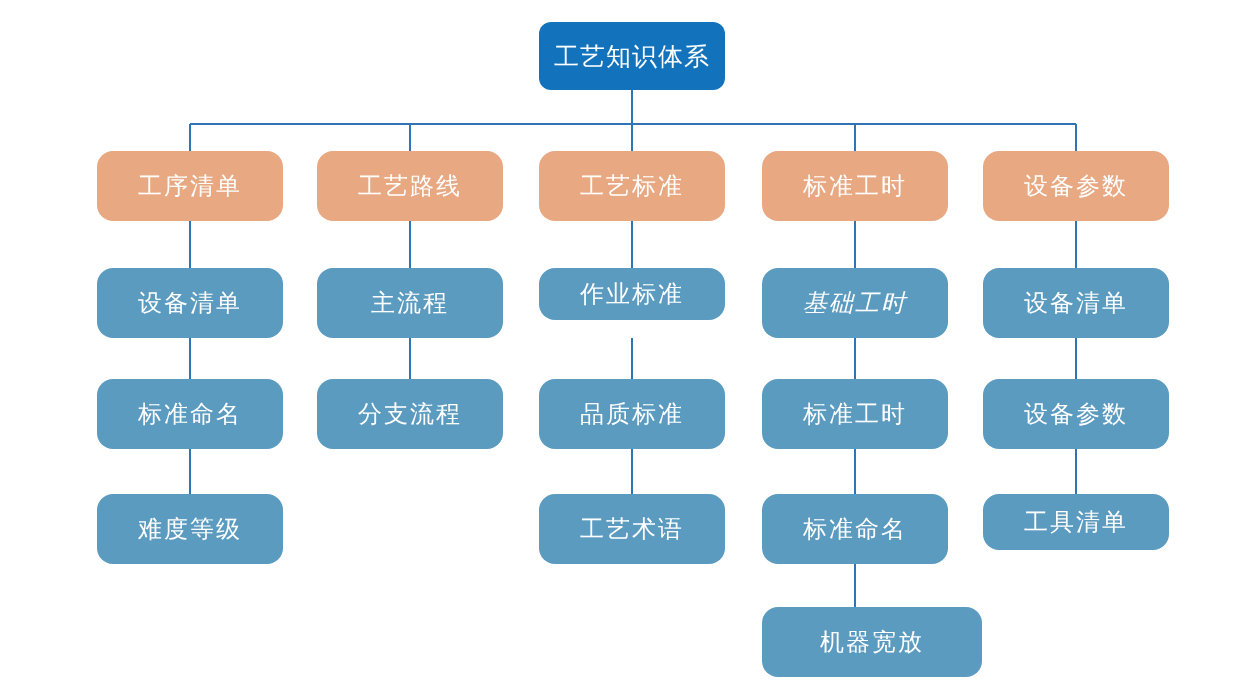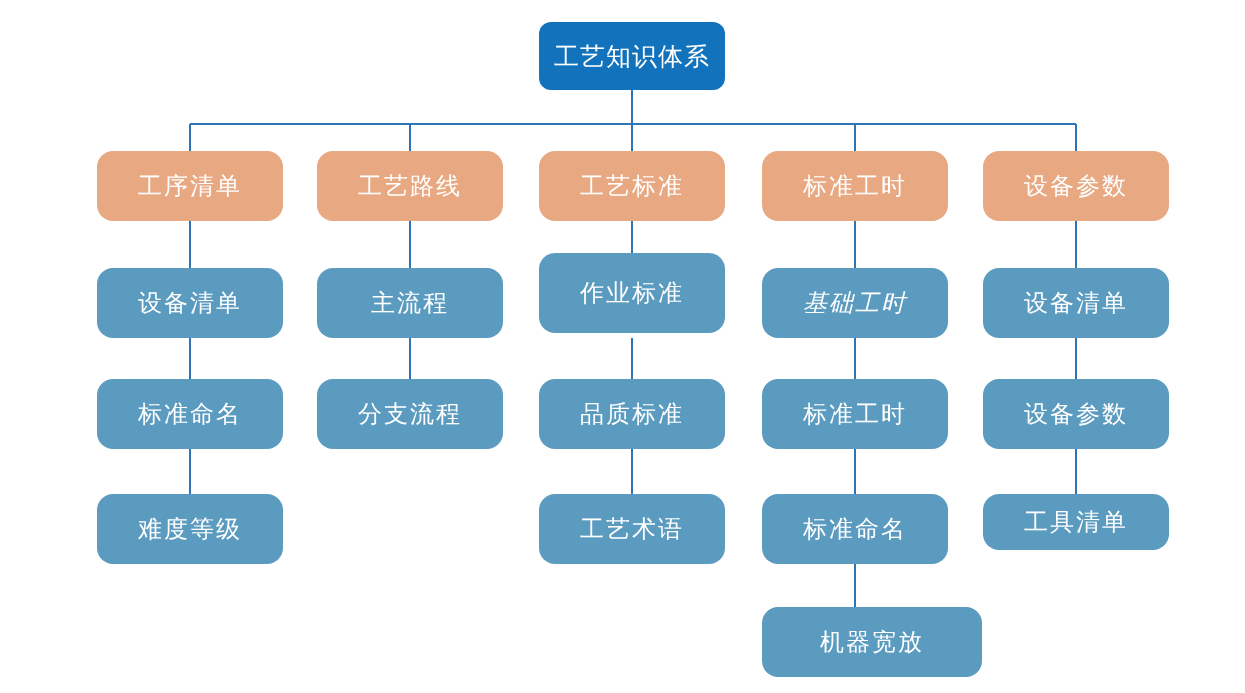--- a/index.html
+++ b/index.html
@@ -85,21 +85,21 @@
   <div id="nodes">
       <div class="node root" style="left: 539px; top: 22px; width: 186px; height: 68px;">工艺知识体系</div>
       <div class="node branch" style="left: 97px; top: 151px; width: 186px; height: 70px;">工序清单</div>
       <div class="node leaf" style="left: 97px; top: 268px; width: 186px; height: 70px;">设备清单</div>
       <div class="node leaf" style="left: 97px; top: 379px; width: 186px; height: 70px;">标准命名</div>
       <div class="node leaf" style="left: 97px; top: 494px; width: 186px; height: 70px;">难度等级</div>
       <div class="node branch" style="left: 317px; top: 151px; width: 186px; height: 70px;">工艺路线</div>
       <div class="node leaf" style="left: 317px; top: 268px; width: 186px; height: 70px;">主流程</div>
       <div class="node leaf" style="left: 317px; top: 379px; width: 186px; height: 70px;">分支流程</div>
       <div class="node branch" style="left: 539px; top: 151px; width: 186px; height: 70px;">工艺标准</div>
-      <div class="node leaf" style="left: 539px; top: 253px; width: 186px; height: 80px;">作业标准</div>
+      <div class="node leaf" style="left: 539px; top: 268px; width: 186px; height: 52px;">作业标准</div>
       <div class="node leaf" style="left: 539px; top: 379px; width: 186px; height: 70px;">品质标准</div>
       <div class="node leaf" style="left: 539px; top: 494px; width: 186px; height: 70px;">工艺术语</div>
       <div class="node branch" style="left: 762px; top: 151px; width: 186px; height: 70px;">标准工时</div>
       <div class="node leaf" style="left: 762px; top: 268px; width: 186px; height: 70px; font-style: italic;">基础工时</div>
       <div class="node leaf" style="left: 762px; top: 379px; width: 186px; height: 70px;">标准工时</div>
       <div class="node leaf" style="left: 762px; top: 494px; width: 186px; height: 70px;">标准命名</div>
       <div class="node leaf" style="left: 762px; top: 607px; width: 220px; height: 70px;">机器宽放</div>
       <div class="node branch" style="left: 983px; top: 151px; width: 186px; height: 70px;">设备参数</div>
       <div class="node leaf" style="left: 983px; top: 268px; width: 186px; height: 70px;">设备清单</div>
       <div class="node leaf" style="left: 983px; top: 379px; width: 186px; height: 70px;">设备参数</div>

